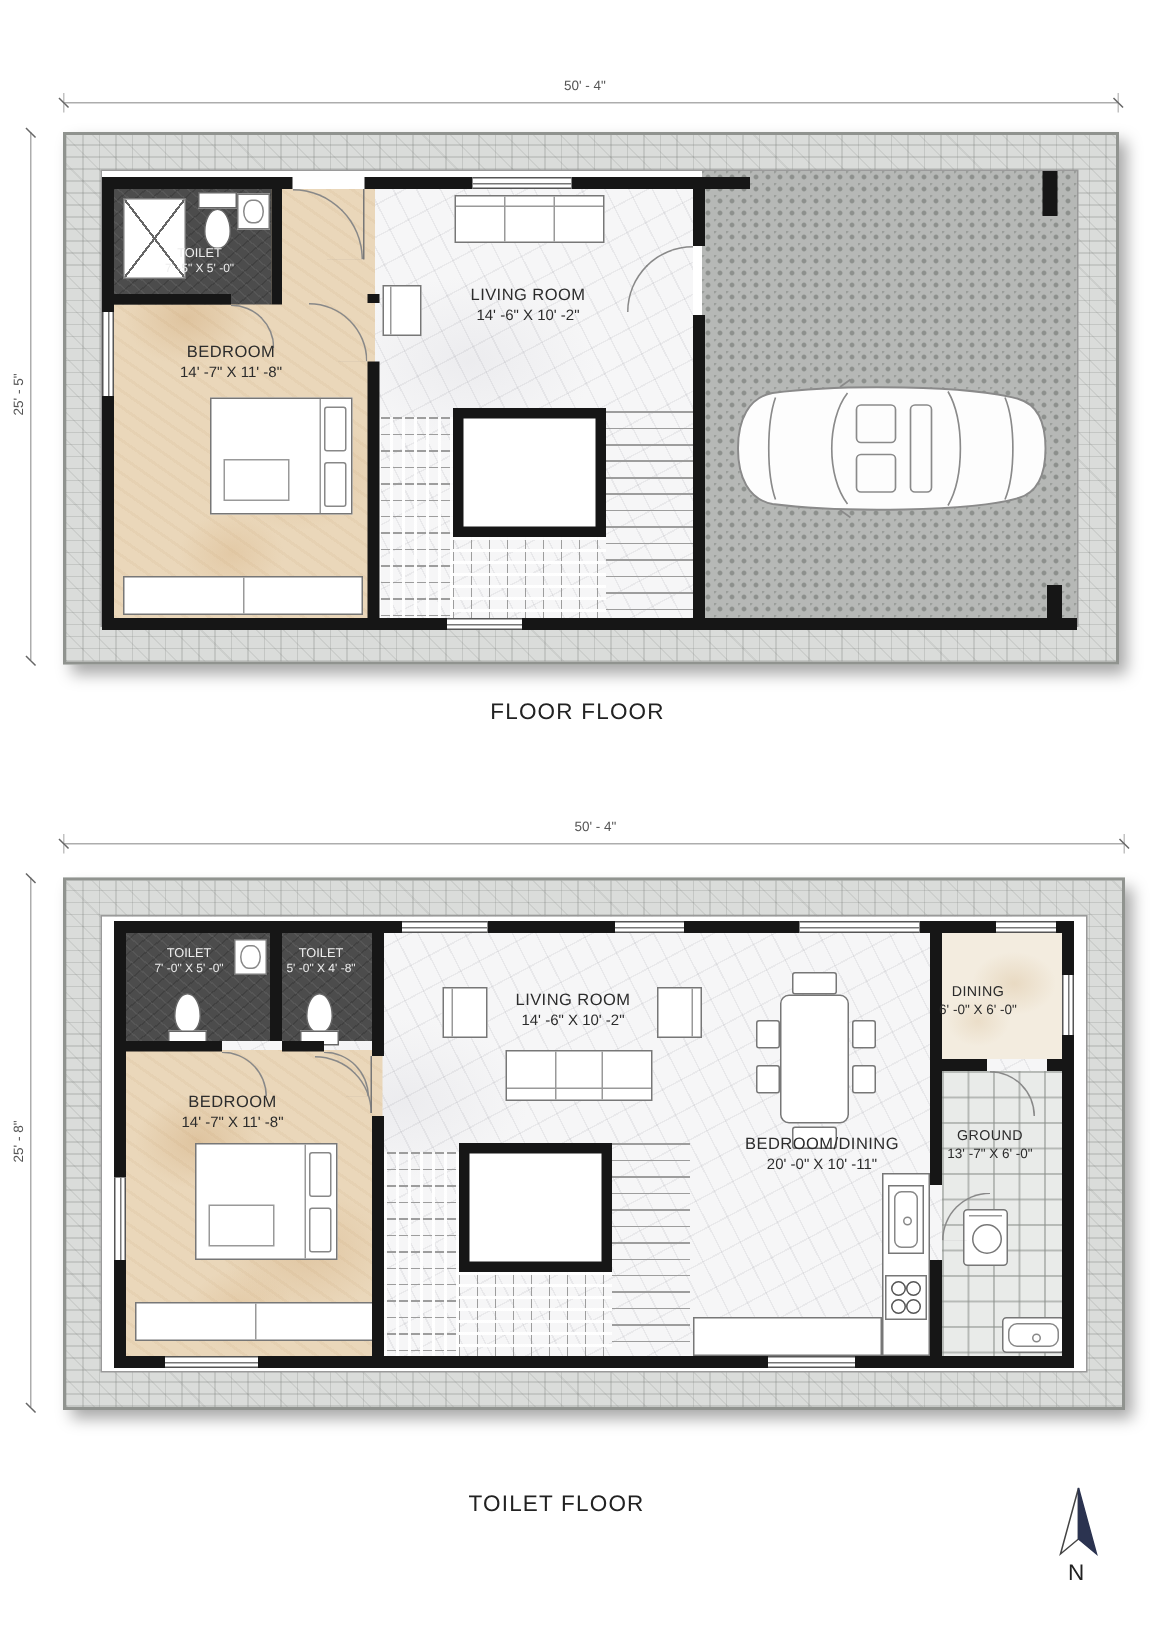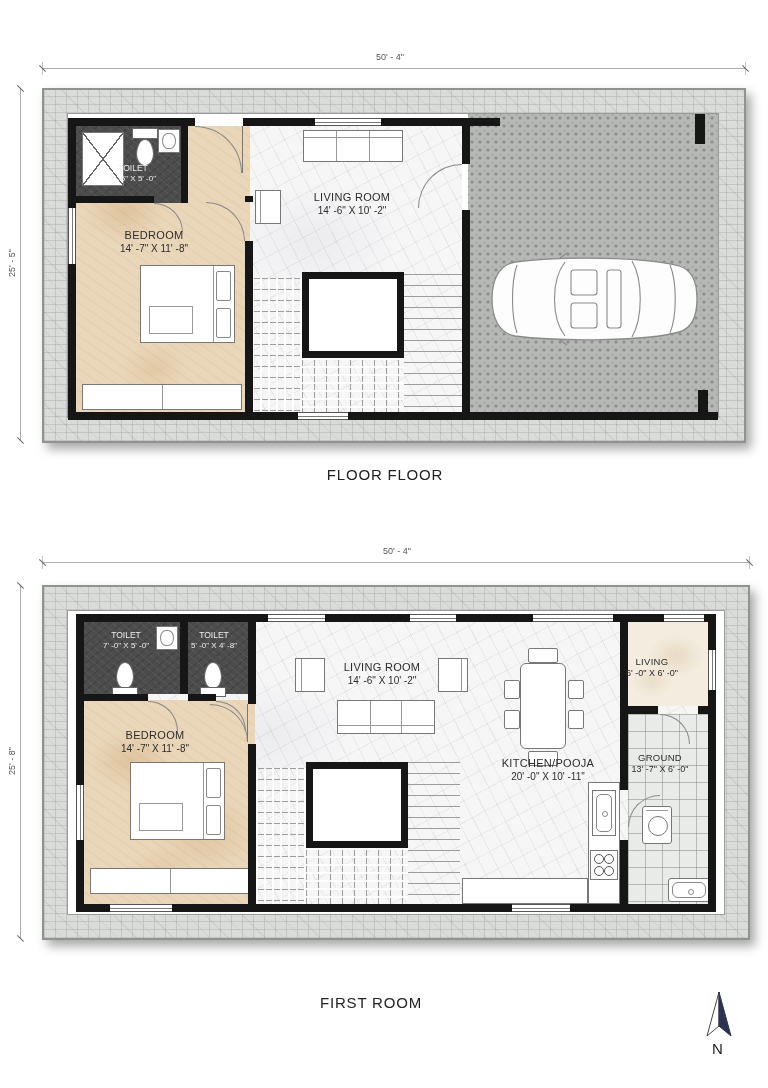--- a/index.html
+++ b/index.html
@@ -325,32 +325,32 @@
   </div>
   <div class="room-label lab-lg" style="left:155px;top:728px">
     <span class="nm">BEDROOM</span>
     <span class="sz">14' -7" X 11' -8"</span>
   </div>
   <div class="room-label lab-lg" style="left:382px;top:660px">
     <span class="nm">LIVING ROOM</span>
     <span class="sz">14' -6" X 10' -2"</span>
   </div>
   <div class="room-label lab-lg" style="left:548px;top:756px">
-    <span class="nm">KITCHEN/POOJA</span>
+    <span class="nm">BEDROOM/DINING</span>
     <span class="sz">20' -0" X 10' -11"</span>
   </div>
   <div class="room-label lab-md" style="left:652px;top:656px">
-    <span class="nm">LIVING</span>
+    <span class="nm">DINING</span>
     <span class="sz">6' -0" X 6' -0"</span>
   </div>
   <div class="room-label lab-md" style="left:660px;top:752px">
     <span class="nm">GROUND</span>
     <span class="sz">13' -7" X 6' -0"</span>
   </div>
-  <div class="floor-title" style="left:371px;top:994px">FIRST ROOM</div>
+  <div class="floor-title" style="left:371px;top:994px">TOILET FLOOR</div>
 </div>
 
 <div>
   <svg style="position:absolute;left:702px;top:990px" width="34" height="52" viewBox="0 0 34 52">
     <polygon points="17,2 5,46 17,36" fill="#ffffff" stroke="#444" stroke-width="1"></polygon>
     <polygon points="17,2 29,46 17,36" fill="#2b3350" stroke="#2b3350" stroke-width="1"></polygon>
   </svg>
   <span class="compass-n" style="left:712px;top:1040px;position:absolute">N</span>
 </div>
 

